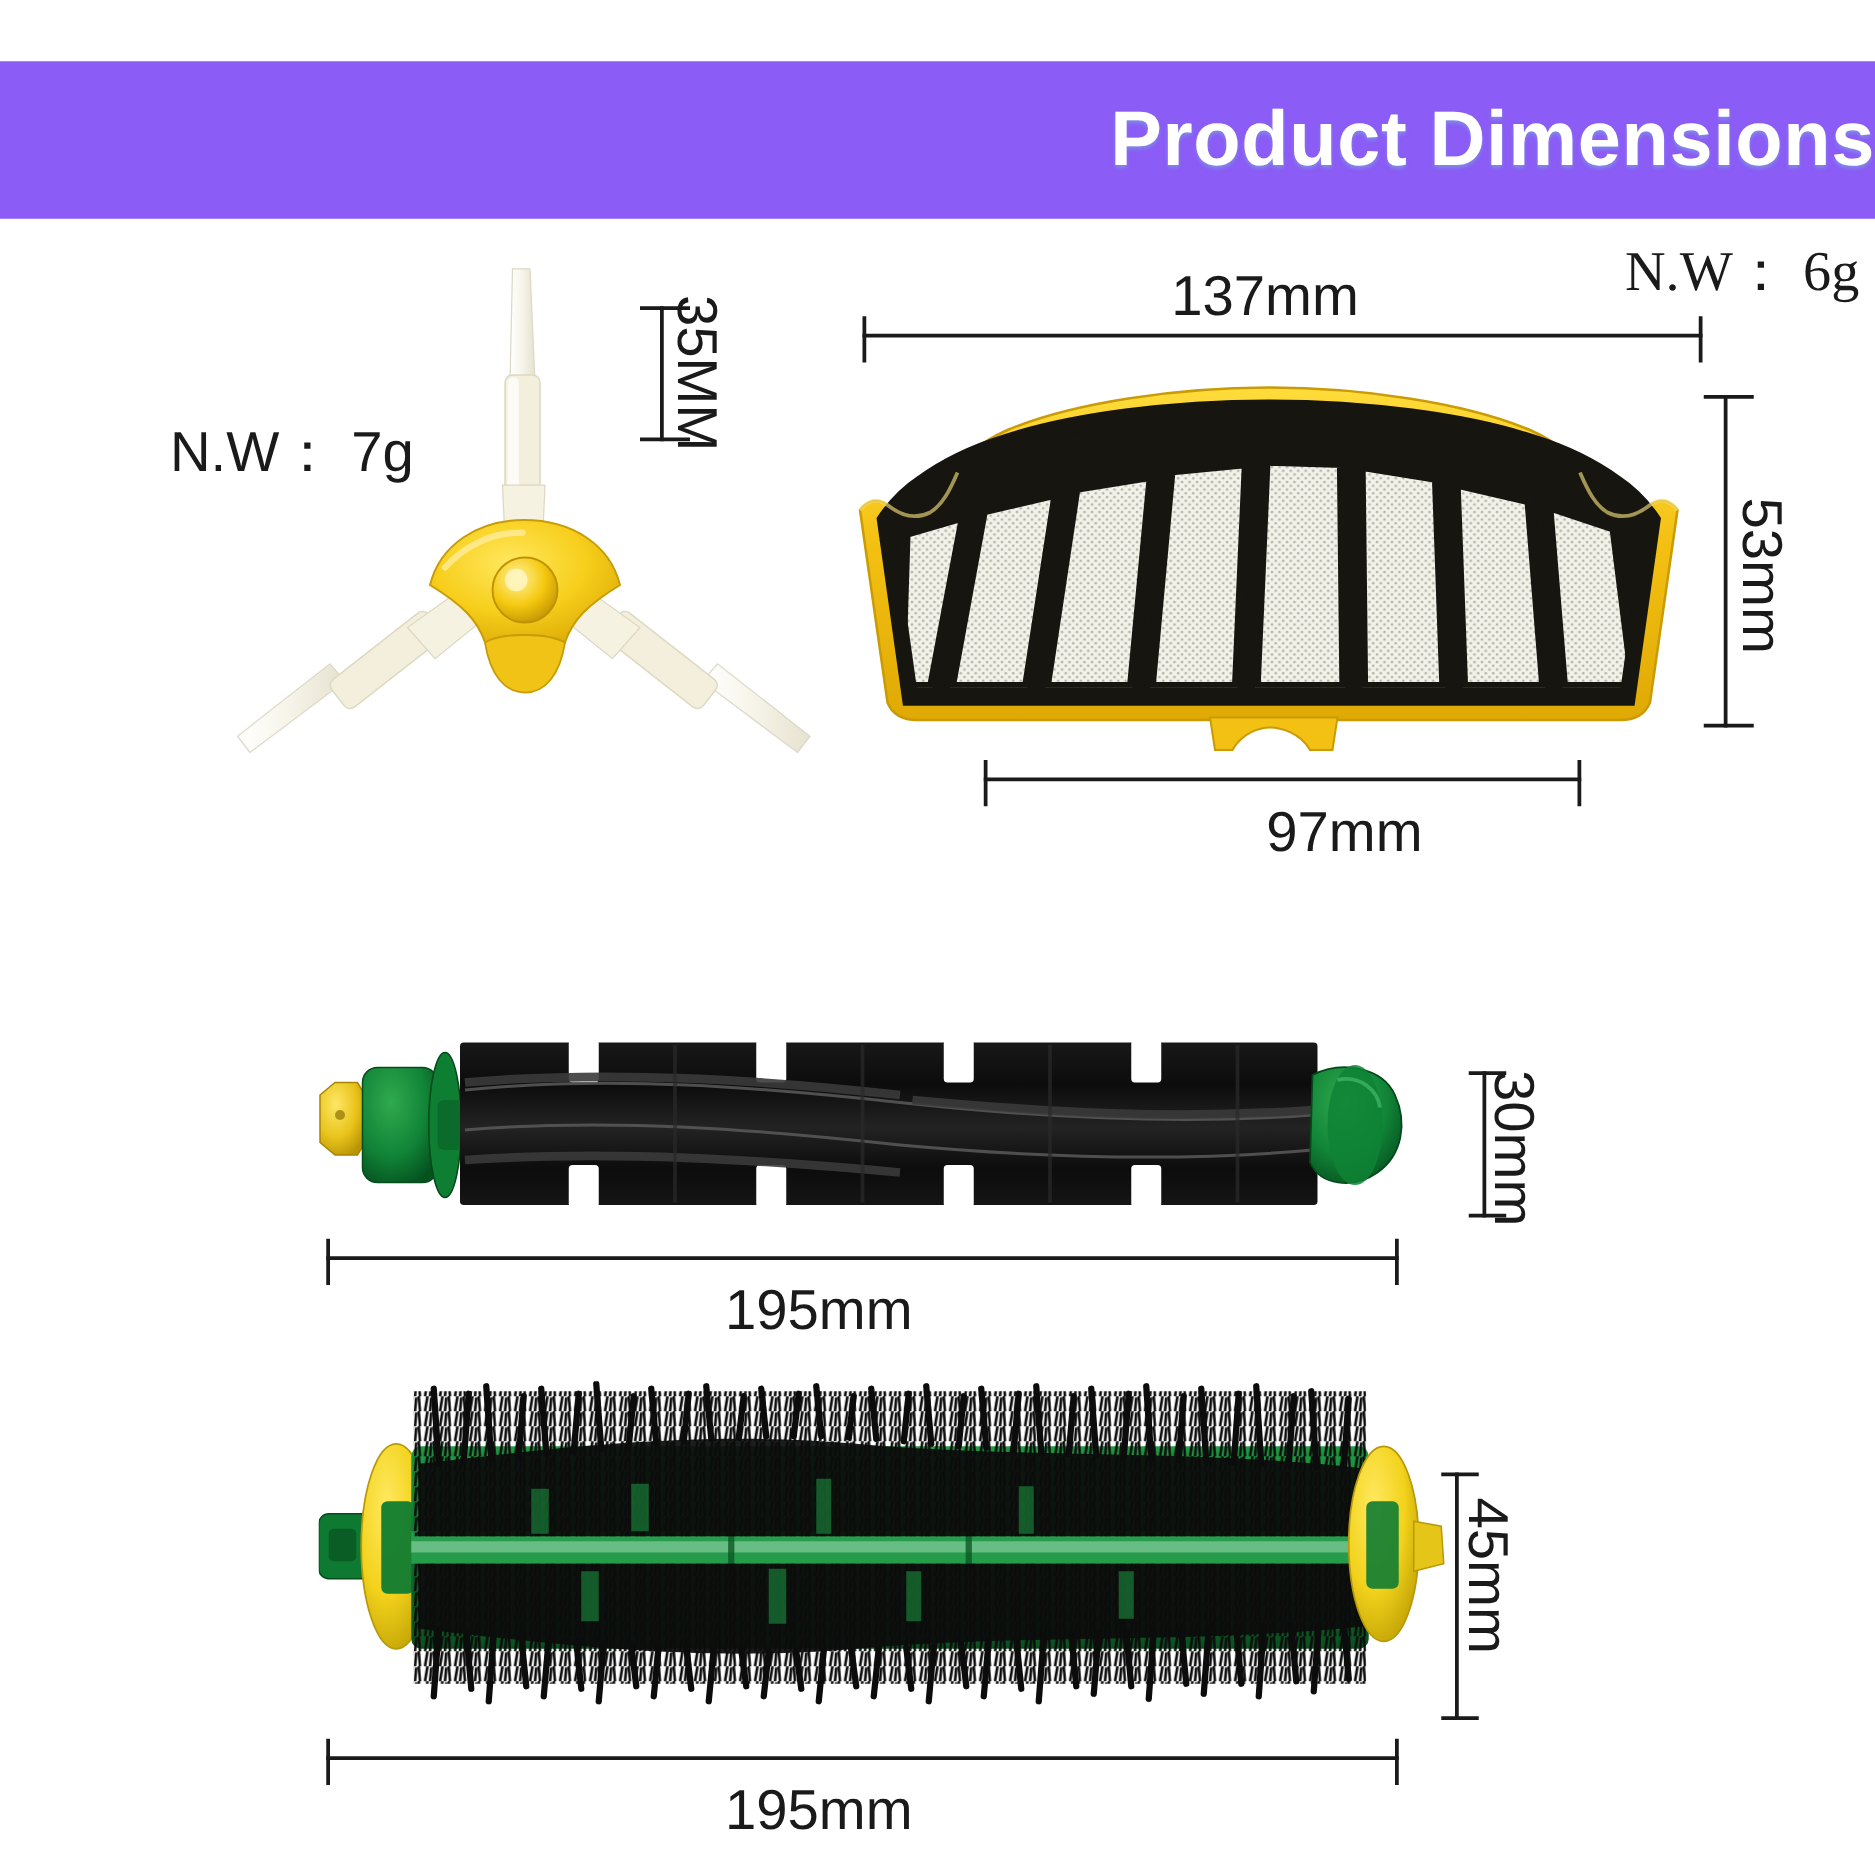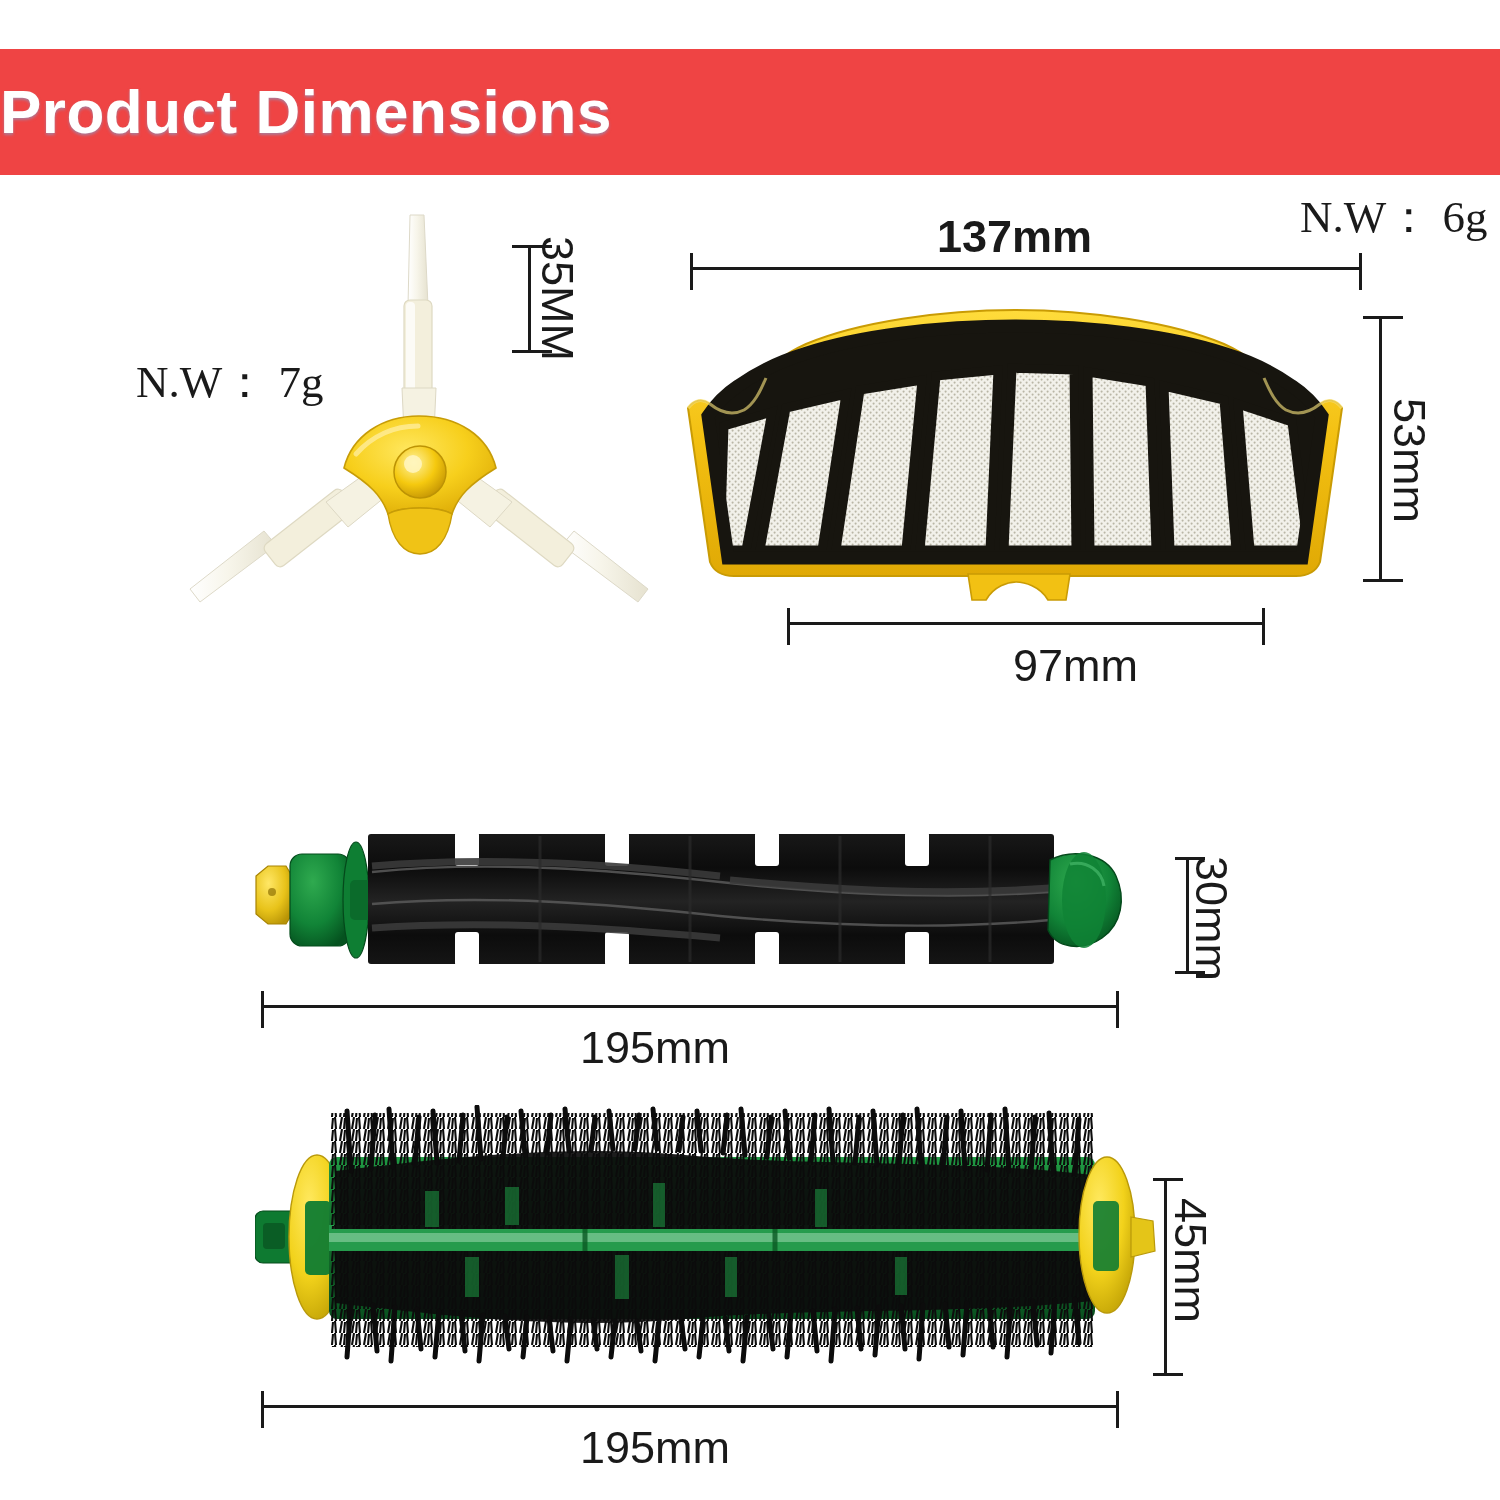--- a/index.html
+++ b/index.html
@@ -19,24 +19,24 @@
     overflow: hidden;
   }
 
   
   .banner {
     position: absolute;
     left: 0;
     top: 49px;
     width: 1500px;
     height: 126px;
-    background: #ef4444;
+    background: #8b5cf6;
     display: flex;
     align-items: center;
-    justify-content: flex-start;
+    justify-content: flex-end;
   }
   .banner-title {
     color: #ffffff;
     font-size: 62px;
     font-weight: bold;
     letter-spacing: 0.5px;
     line-height: 1;
     text-shadow: 0 2px 3px rgba(120,170,220,0.55);
     font-family: "Liberation Sans", sans-serif;
   }
@@ -150,21 +150,21 @@
         <path d="M 248 304 C 262 296 298 296 312 304
                  C 308 330 296 344 280 344
                  C 264 344 252 330 248 304 Z" fill="#f0c316" stroke="#c79c07" stroke-width="1.4"></path>
         <path d="M 216 244 C 232 226 254 216 278 216" fill="none" stroke="#fff0a8" stroke-width="5" opacity="0.7" stroke-linecap="round"></path>
         <circle cx="280" cy="262" r="26" fill="url(#bossGrad)" stroke="#bd9304" stroke-width="1.5"></circle>
         <circle cx="273" cy="254" r="9" fill="#fff6c2" opacity="0.85"></circle>
       </g>
     </svg>
   </div>
 
-  <div class="lbl" style="left:136px; top:360px;font-family:Liberation Serif, serif;">N.W： 7g</div>
+  <div class="lbl" style="left:136px; top:339px;">N.W： 7g</div>
 
   <div class="vrule" style="left:528px; top:245px; height:108px;"></div>
   <div class="vlbl" style="left:580px; top:236px;">35MM</div>
 
   <div class="stage" style="left:680px; top:300px; width:680px; height:320px;">
     <svg width="680" height="320" viewBox="0 0 680 320">
       <defs>
         <linearGradient id="frameGrad" x1="0" y1="0" x2="0" y2="1">
           <stop offset="0%" stop-color="#ffdc3b"></stop>
           <stop offset="48%" stop-color="#f3c012"></stop>
@@ -238,21 +238,21 @@
                L 622 258 L 48 258 Z" fill="none" stroke="#17150f" stroke-width="13"></path>
 
       <path d="M 8 108 C 14 100 22 98 30 104 C 40 112 52 116 64 110 C 74 104 80 92 86 78" fill="none" stroke="#ffe981" stroke-width="3" opacity="0.6"></path>
       <path d="M 662 108 C 656 100 648 98 640 104 C 630 112 618 116 606 110 C 596 104 590 92 584 78" fill="none" stroke="#ffe981" stroke-width="3" opacity="0.6"></path>
     </svg>
   </div>
 
   <div class="lbl" style="left:1300px; top:195px;font-family:Liberation Serif, serif;">N.W： 6g</div>
 
   <div class="hrule" style="left:690px; top:267px; width:672px;"></div>
-  <div class="lbl" style="left:937px; top:214px;font-weight:bold;">137mm</div>
+  <div class="lbl" style="left:937px; top:214px;">137mm</div>
 
   <div class="vrule" style="left:1379px; top:316px; height:266px;"></div>
   <div class="vlbl" style="left:1432px; top:398px;">53mm</div>
 
   <div class="hrule" style="left:787px; top:622px; width:478px;"></div>
   <div class="lbl" style="left:1013px; top:643px;">97mm</div>
 
   <div class="stage" style="left:250px; top:820px; width:910px; height:160px;">
     <svg width="910" height="160" viewBox="0 0 910 160">
       <defs>

